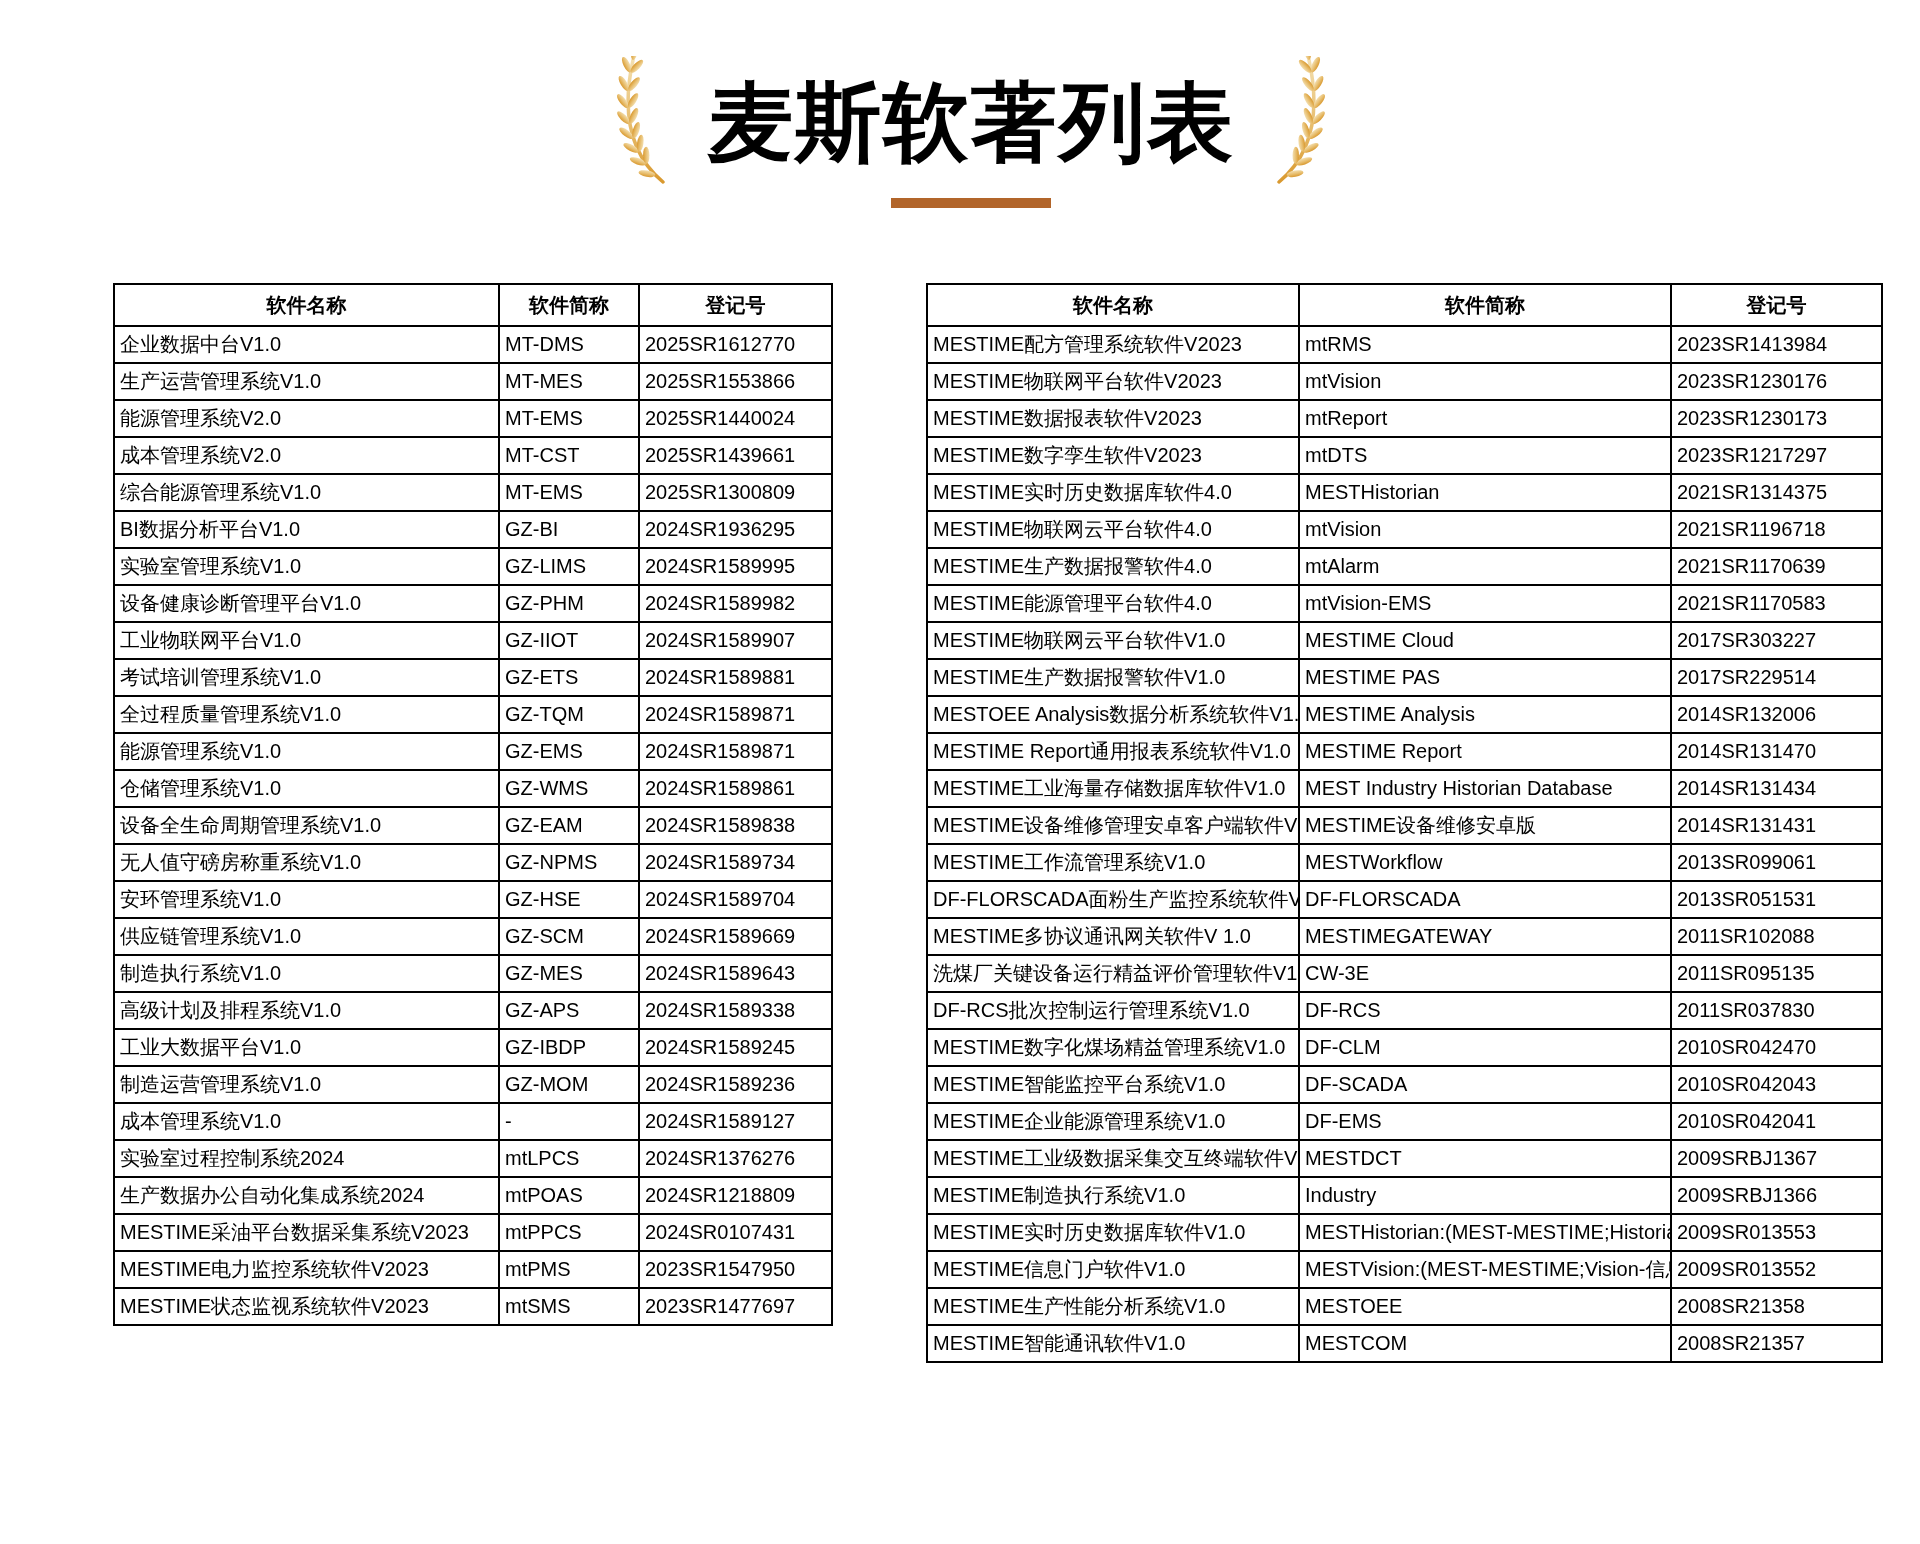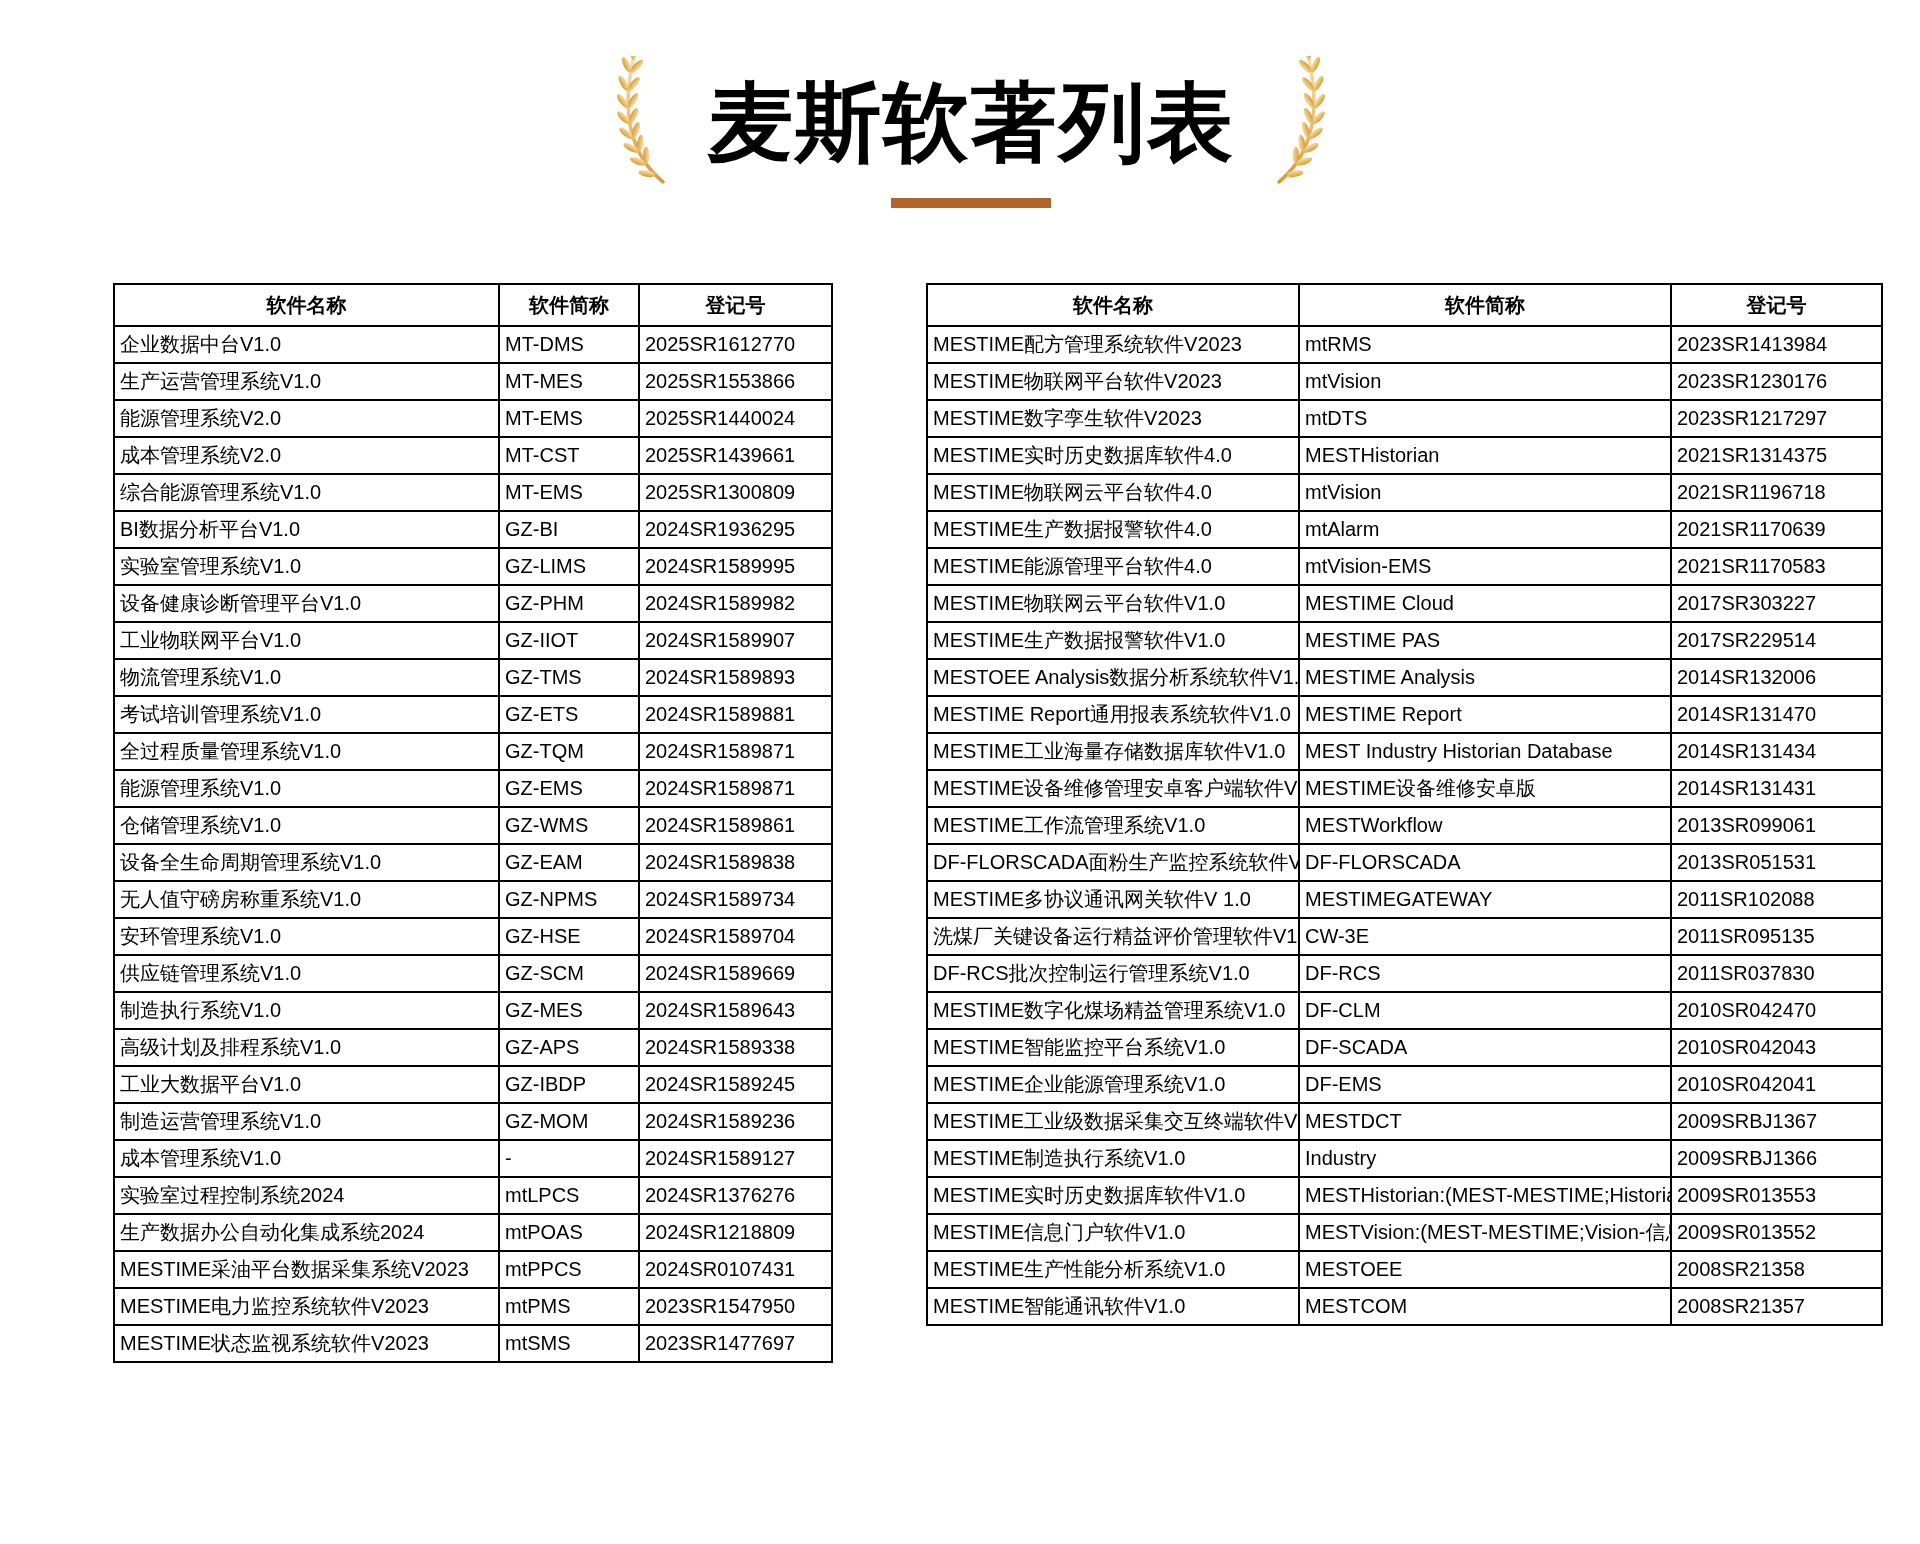--- a/index.html
+++ b/index.html
@@ -203,25 +203,20 @@
           <td>设备健康诊断管理平台V1.0</td>
           <td>GZ-PHM</td>
           <td>2024SR1589982</td>
         </tr>
         <tr>
           <td>工业物联网平台V1.0</td>
           <td>GZ-IIOT</td>
           <td>2024SR1589907</td>
         </tr>
         <tr>
-          <td>物流管理系统V1.0</td>
-          <td>GZ-TMS</td>
-          <td>2024SR1589893</td>
-        </tr>
-        <tr>
           <td>考试培训管理系统V1.0</td>
           <td>GZ-ETS</td>
           <td>2024SR1589881</td>
         </tr>
         <tr>
           <td>全过程质量管理系统V1.0</td>
           <td>GZ-TQM</td>
           <td>2024SR1589871</td>
         </tr>
         <tr>
@@ -325,20 +320,25 @@
           <td>MESTIME配方管理系统软件V2023</td>
           <td>mtRMS</td>
           <td>2023SR1413984</td>
         </tr>
         <tr>
           <td>MESTIME物联网平台软件V2023</td>
           <td>mtVision</td>
           <td>2023SR1230176</td>
         </tr>
         <tr>
+          <td>MESTIME数据报表软件V2023</td>
+          <td>mtReport</td>
+          <td>2023SR1230173</td>
+        </tr>
+        <tr>
           <td>MESTIME数字孪生软件V2023</td>
           <td>mtDTS</td>
           <td>2023SR1217297</td>
         </tr>
         <tr>
           <td>MESTIME实时历史数据库软件4.0</td>
           <td>MESTHistorian</td>
           <td>2021SR1314375</td>
         </tr>
         <tr>

